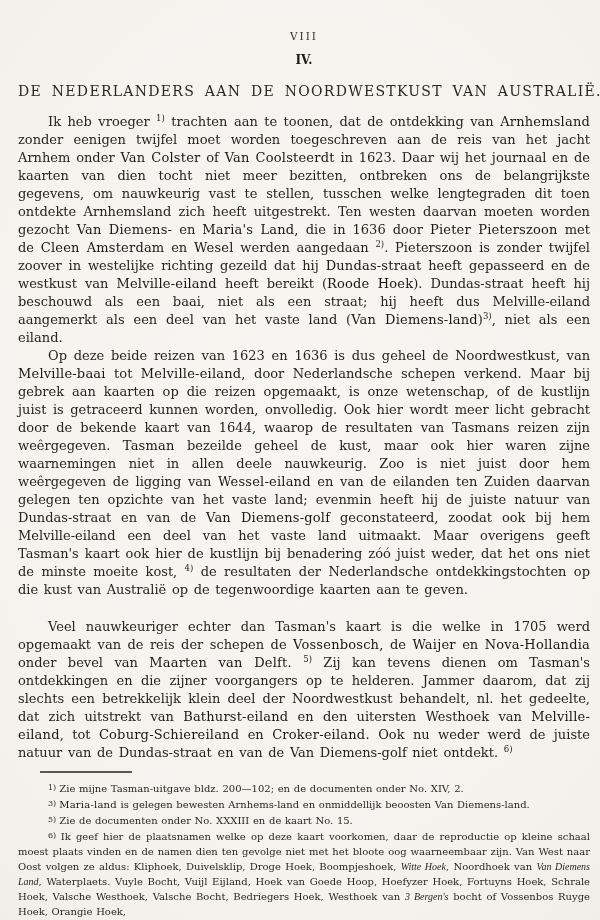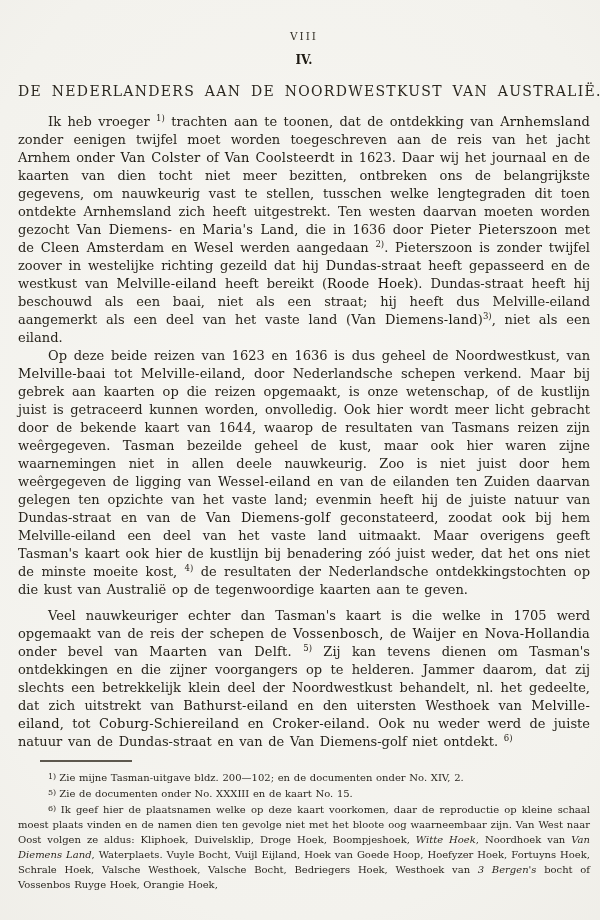--- a/index.html
+++ b/index.html
@@ -41,23 +41,23 @@
   }
   .body-text {
     margin-top:14px;
     font-size:13px;
     line-height:18px;
     text-align:justify;
     word-spacing:1.5px;
     color:#28241c;
   }
   .para { text-indent:30px; }
-  .para-gap { margin-top:8px; }
+  .para-gap { margin-top:19px; }
   .b { font-weight:normal; letter-spacing:0.2px; color:#1c1810; }
-  .i { font-style:italic; }
+  .i { font-style:italic;font-family:Liberation Serif, serif; }
   sup.fnref { font-size:8.5px; line-height:0; letter-spacing:0; }
   .fn-rule {
     width:92px; height:2px;
     background:#5d584e;
     margin:9px 0 7px 22px;
   }
   .footnotes {
     font-size:10px;
     line-height:15px;
     text-align:justify;
@@ -77,16 +77,17 @@
 
   <div class="body-text">
     <p class="para"><span class="">Ik heb vroeger </span><sup class="fnref">1)</sup><span class=""> trachten aan te toonen, dat de ontdekking van </span><span class="b">Arnhemsland</span><span class=""> zonder eenigen twijfel moet worden toegeschreven aan de reis van het jacht Arnhem onder </span><span class="b">Van Colster</span><span class=""> of </span><span class="b">Van Coolsteerdt</span><span class=""> in 1623. Daar wij het journaal en de kaarten van dien tocht niet meer bezitten, ontbreken ons de belangrijkste gegevens, om nauwkeurig vast te stellen, tusschen welke lengtegraden dit toen ontdekte Arnhemsland zich heeft uitgestrekt. Ten westen daarvan moeten worden gezocht </span><span class="b">Van Diemens-</span><span class=""> en </span><span class="b">Maria's Land,</span><span class=""> die in 1636 door </span><span class="b">Pieter Pieterszoon</span><span class=""> met de </span><span class="b">Cleen Amsterdam</span><span class=""> en </span><span class="b">Wesel</span><span class=""> werden aangedaan </span><sup class="fnref">2)</sup><span class="">. Pieterszoon is zonder twijfel zoover in westelijke richting gezeild dat hij </span><span class="b">Dundas-straat</span><span class=""> heeft gepasseerd en de westkust van </span><span class="b">Melville-eiland</span><span class=""> heeft bereikt (</span><span class="b">Roode Hoek</span><span class="">). Dundas-straat heeft hij beschouwd als een baai, niet als een straat; hij heeft dus Melville-eiland aangemerkt als een deel van het vaste land (</span><span class="b">Van Diemens-land</span><span class="">)</span><sup class="fnref">3)</sup><span class="">, niet als een eiland.</span></p>
     <p class="para"><span class="">Op deze beide reizen van 1623 en 1636 is dus geheel de Noordwestkust, van </span><span class="b">Melville-baai</span><span class=""> tot </span><span class="b">Melville-eiland,</span><span class=""> door Nederlandsche schepen verkend. Maar bij gebrek aan kaarten op die reizen opgemaakt, is onze wetenschap, of de kustlijn juist is getraceerd kunnen worden, onvolledig. Ook hier wordt meer licht gebracht door de bekende kaart van 1644, waarop de resultaten van Tasmans reizen zijn weêrgegeven. </span><span class="b">Tasman</span><span class=""> bezeilde geheel de kust, maar ook hier waren zijne waarnemingen niet in allen deele nauwkeurig. Zoo is niet juist door hem weêrgegeven de ligging van </span><span class="b">Wessel-eiland</span><span class=""> en van de eilanden ten Zuiden daarvan gelegen ten opzichte van het vaste land; evenmin heeft hij de juiste natuur van Dundas-straat en van de </span><span class="b">Van Diemens-golf</span><span class=""> geconstateerd, zoodat ook bij hem Melville-eiland een deel van het vaste land uitmaakt. Maar overigens geeft Tasman's kaart ook hier de kustlijn bij benadering zóó juist weder, dat het ons niet de minste moeite kost, </span><sup class="fnref">4)</sup><span class=""> de resultaten der Nederlandsche ontdekkingstochten op die kust van Australië op de tegenwoordige kaarten aan te geven.</span></p>
     <p class="para para-gap"><span class="">Veel nauwkeuriger echter dan Tasman's kaart is die welke in 1705 werd opgemaakt van de reis der schepen de </span><span class="b">Vossenbosch,</span><span class=""> de </span><span class="b">Waijer</span><span class=""> en </span><span class="b">Nova-Hollandia</span><span class=""> onder bevel van </span><span class="b">Maarten van Delft.</span><span class=""> </span><sup class="fnref">5)</sup><span class=""> Zij kan tevens dienen om Tasman's ontdekkingen en die zijner voorgangers op te helderen. Jammer daarom, dat zij slechts een betrekkelijk klein deel der Noordwestkust behandelt, nl. het gedeelte, dat zich uitstrekt van </span><span class="b">Bathurst-eiland</span><span class=""> en den uitersten Westhoek van </span><span class="b">Melville-eiland</span><span class="">, tot </span><span class="b">Coburg-Schiereiland</span><span class=""> en </span><span class="b">Croker-eiland.</span><span class=""> Ook nu weder werd de juiste natuur van de Dundas-straat en van de Van Diemens-golf niet ontdekt. </span><sup class="fnref">6)</sup></p>
   </div>
 
   <div class="fn-rule"></div>
   <div class="footnotes">
       <p class="footnote"><span class="fn-marker">1) </span><span class="">Zie mijne Tasman-uitgave bldz. 200—102; en de documenten onder No. XIV, 2.</span></p>
+      <p class="footnote"><span class="fn-marker">3) </span><span class="b">Maria-land</span><span class=""> is gelegen bewesten Arnhems-land en onmiddellijk beoosten Van Diemens-land.</span></p>
       <p class="footnote"><span class="fn-marker">5) </span><span class="">Zie de documenten onder No. XXXIII en de kaart No. 15.</span></p>
       <p class="footnote"><span class="fn-marker">6) </span><span class="">Ik geef hier de plaatsnamen welke op deze kaart voorkomen, daar de reproductie op kleine schaal moest plaats vinden en de namen dien ten gevolge niet met het bloote oog waarneembaar zijn. Van West naar Oost volgen ze aldus: Kliphoek, Duivelsklip, Droge Hoek, Boompjeshoek, </span><span class="i">Witte Hoek</span><span class="">, Noordhoek van </span><span class="i">Van Diemens Land</span><span class="">, Waterplaets. Vuyle Bocht, Vuijl Eijland, Hoek van Goede Hoop, Hoefyzer Hoek, Fortuyns Hoek, Schrale Hoek, Valsche Westhoek, Valsche Bocht, Bedriegers Hoek, Westhoek van </span><span class="i">3 Bergen's</span><span class=""> bocht of Vossenbos Ruyge Hoek, Orangie Hoek, </span></p>
     </div>
 </div>
 
 </body></html>

